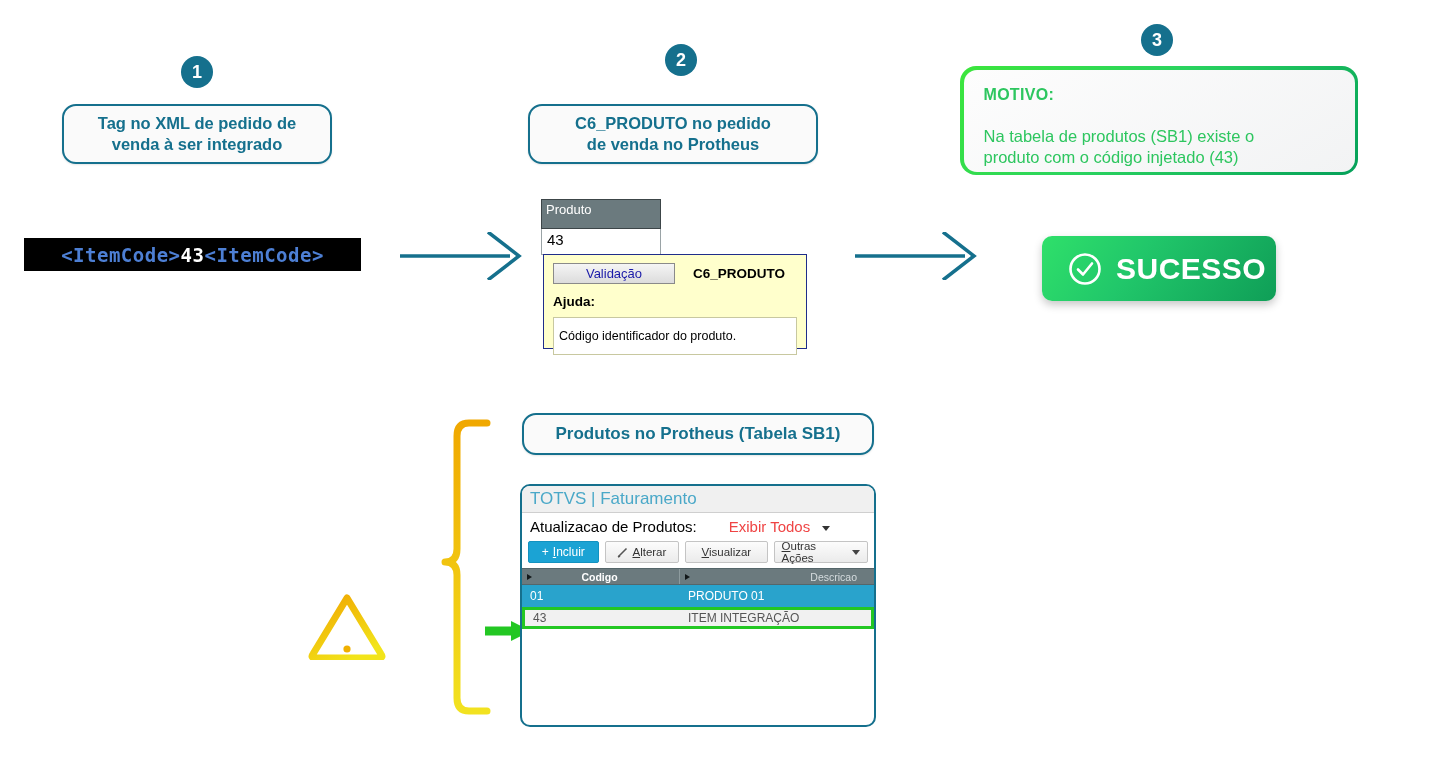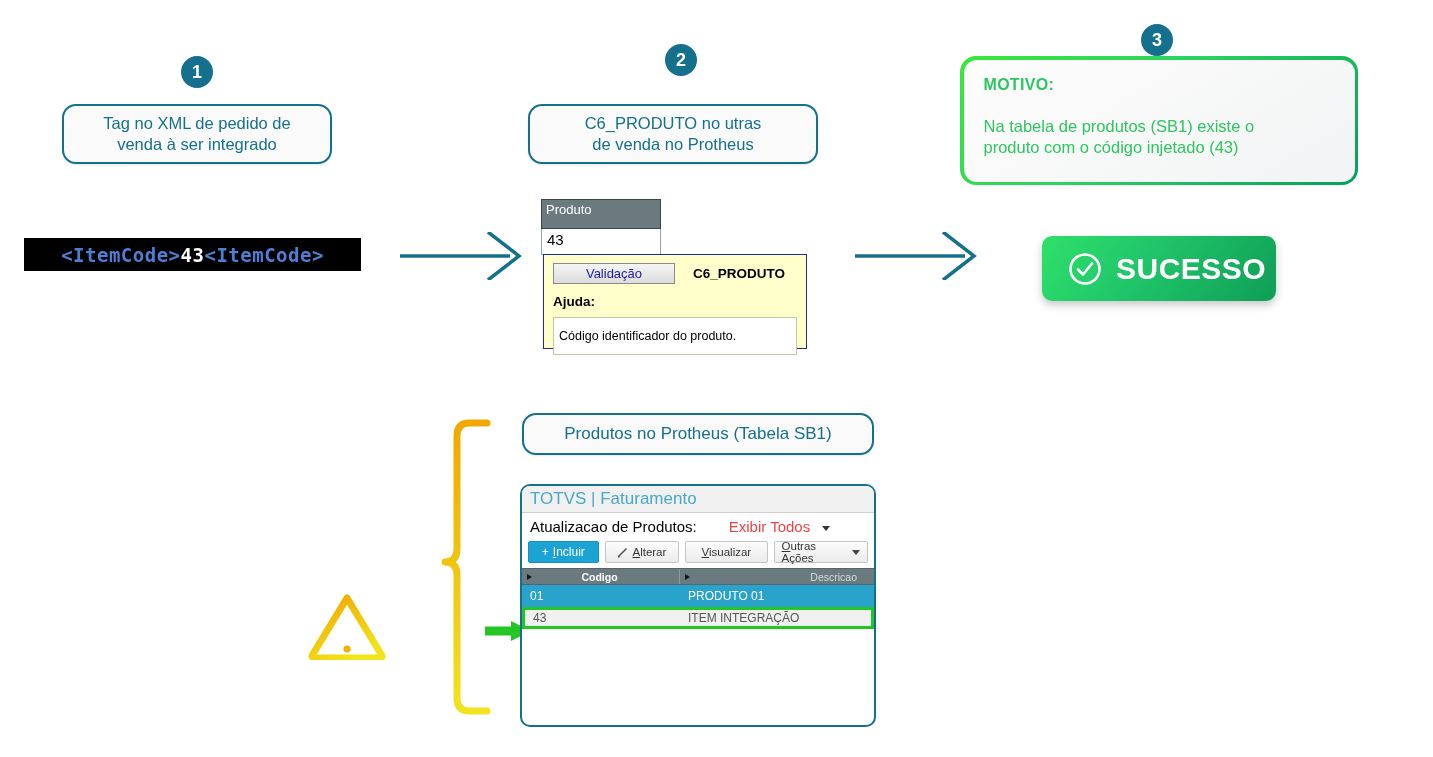--- a/index.html
+++ b/index.html
@@ -30,21 +30,21 @@
     justify-content: center;
     letter-spacing: 0;
   }
 
   
   .caption-box {
     border: 2.5px solid #15708d;
     border-radius: 14px;
     background: #fafafa;
     color: #15708d;
-    font-weight: normal;
+    font-weight: bold;
     font-size: 16.5px;
     line-height: 1.3;
     display: flex;
     align-items: center;
     justify-content: center;
     text-align: center;
     padding: 6px 10px;
     box-sizing: border-box;
     box-shadow: 0 1px 2px rgba(0,0,0,0.10);
   }
@@ -318,21 +318,21 @@
   <svg width="125" height="48" viewBox="0 0 125 48">
     <line x1="0" y1="24" x2="110" y2="24" stroke="#15708d" stroke-width="3.5"></line>
     <polyline points="88,0 119,24 88,48" fill="none" stroke="#15708d" stroke-width="3.5"></polyline>
   </svg>
 </div>
 
 <div class="abs step-badge" style="left:665px; top:44px;">2</div>
 
 <div class="abs caption-box" style="left:528px; top:104px; width:290px; height:60px;">
   <div>
-    <div>C6_PRODUTO no utras</div>
+    <div>C6_PRODUTO no pedido</div>
     <div>de venda no Protheus</div>
   </div>
 </div>
 
 <div class="abs produto-head" style="left:541px; top:199px; width:120px; height:30px;">Produto</div>
 <div class="abs produto-value" style="left:541px; top:229px; width:120px; height:26px;">43</div>
 
 <div class="abs tooltip-box" style="left:543px; top:254px; width:264px; height:95px;">
   <div style="display:flex; align-items:center; gap:18px;">
     <div class="validacao-btn">Validação</div>
@@ -344,21 +344,21 @@
 
 <div class="abs" style="left:855px; top:232px; width:125px; height:48px;">
   <svg width="125" height="48" viewBox="0 0 125 48">
     <line x1="0" y1="24" x2="110" y2="24" stroke="#15708d" stroke-width="3.5"></line>
     <polyline points="88,0 119,24 88,48" fill="none" stroke="#15708d" stroke-width="3.5"></polyline>
   </svg>
 </div>
 
 <div class="abs step-badge" style="left:1141px; top:24px;">3</div>
 
-<div class="abs motivo-wrap" style="left:960px; top:56px; width:398px; height:129px;">
+<div class="abs motivo-wrap" style="left:960px; top:66px; width:398px; height:109px;">
   <div class="motivo-inner">
     <div class="motivo-title">MOTIVO:</div>
     <div class="motivo-body">
       <div>
         <span>Na tabela de produtos </span><span>(SB1)</span><span> existe o</span>
       </div>
       <div>
         <span>produto com o código injetado </span><span>(43)</span>
       </div>
     </div>

